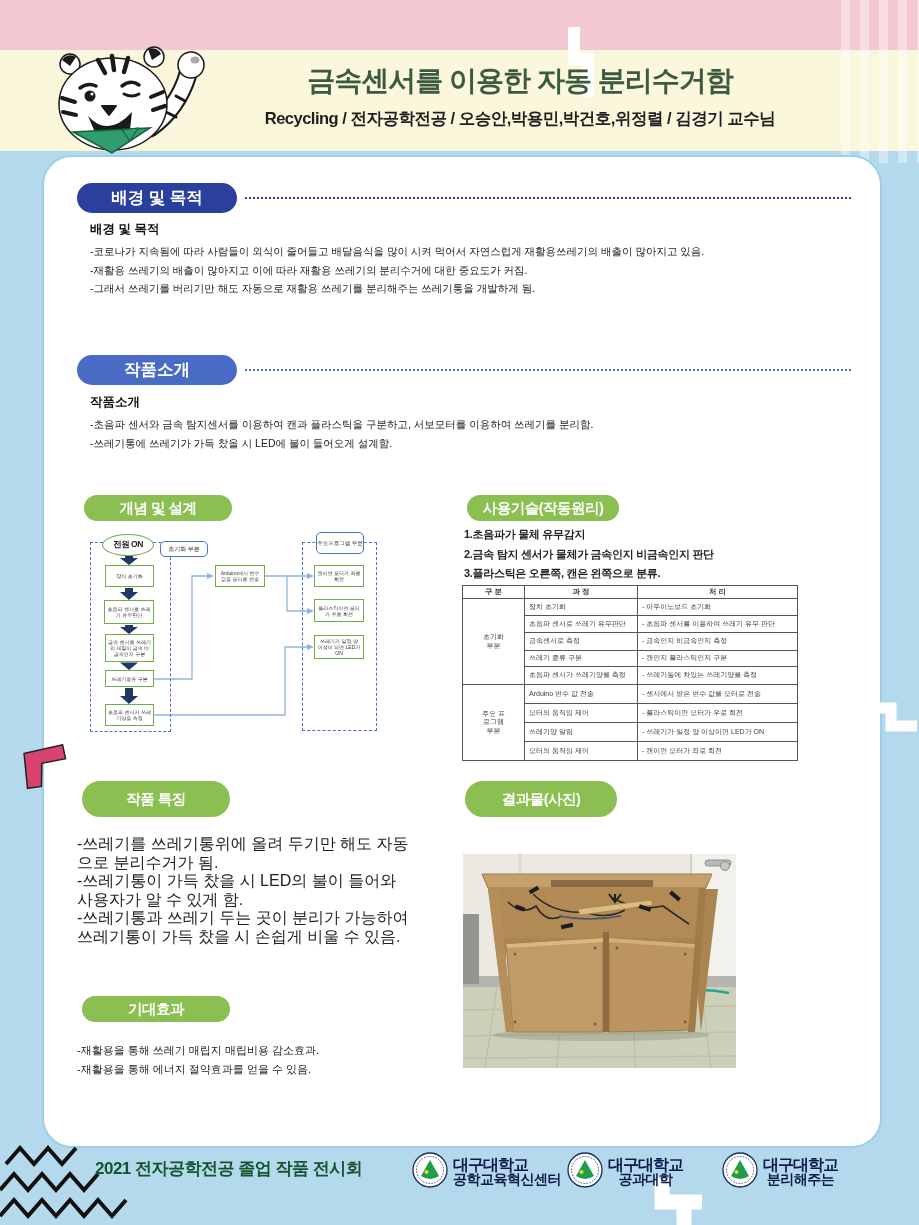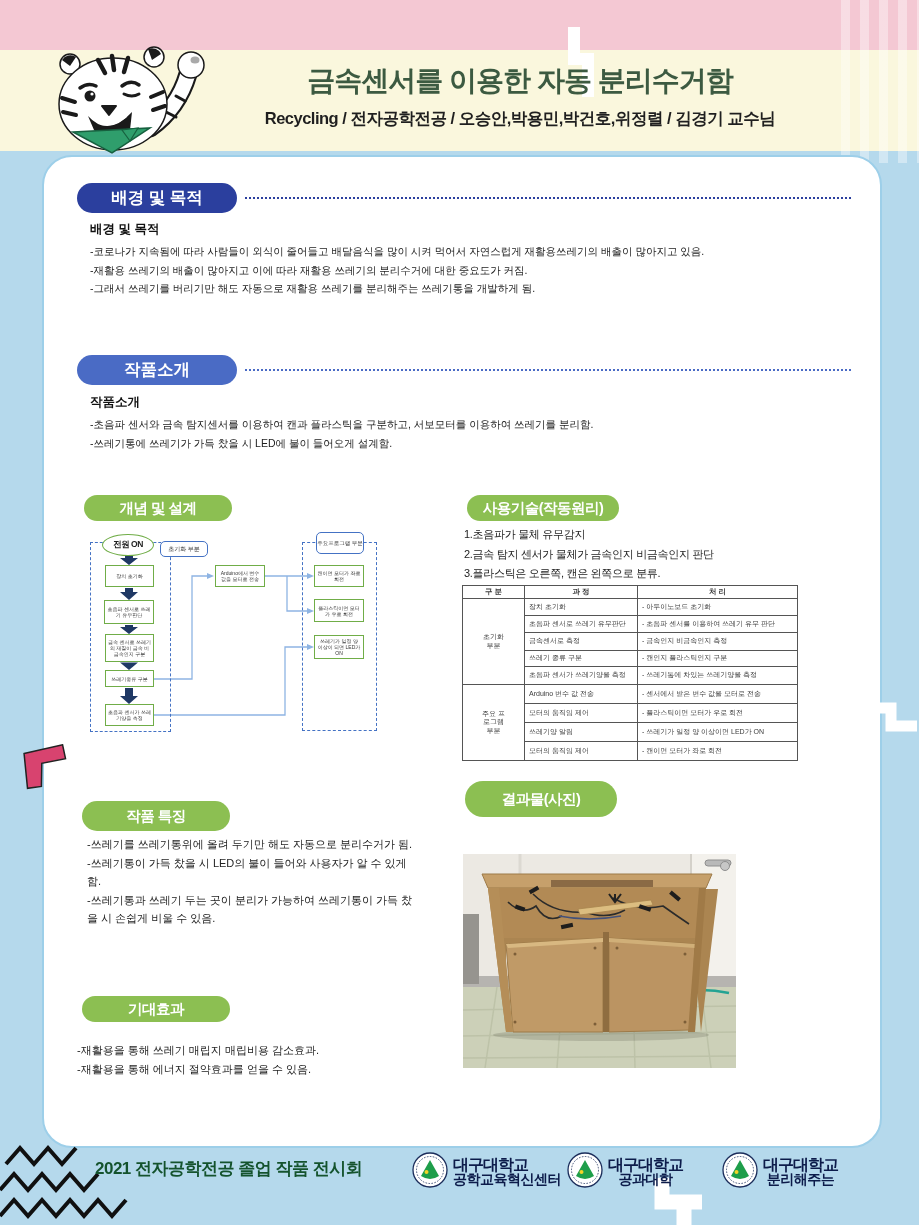--- a/index.html
+++ b/index.html
@@ -41,21 +41,21 @@
     display:flex;align-items:center;justify-content:center;text-align:center;
     font-size:5px;line-height:6px;color:#333;padding:1px 2px;box-sizing:border-box;}
   .foval{position:absolute;background:#fff;border:1.4px solid #70ad47;border-radius:50%;
     display:flex;align-items:center;justify-content:center;
     font-size:8.5px;font-weight:bold;color:#222;letter-spacing:-0.5px;}
   .fregion{position:absolute;border:1px dashed #4472c4;}
   .flabel{position:absolute;background:#fff;border:1px solid #4472c4;border-radius:5px;
     display:flex;align-items:center;justify-content:center;text-align:center;
     font-size:6px;line-height:7px;color:#333;box-sizing:border-box;}
   
-  .tech-list{font-size:11px;font-weight:400;color:#222;line-height:19.5px;letter-spacing:-0.3px;}
+  .tech-list{font-size:11px;font-weight:700;color:#222;line-height:19.5px;letter-spacing:-0.3px;}
   table.proc{border-collapse:collapse;table-layout:fixed;width:335px;
     font-size:7px;line-height:8.5px;color:#3a3a3a;}
   table.proc th,table.proc td{border:1px solid #555;padding:1px 4px;box-sizing:border-box;}
   table.proc th{font-size:7.5px;font-weight:bold;height:13px;padding:0;}
   table.proc td.group{text-align:center;padding:0 16px;}
   table.proc td{vertical-align:middle;text-align:left;}
   
   .footer-title{font-size:17px;font-weight:bold;color:#14532d;letter-spacing:-0.5px;white-space:nowrap;}
   .logo{display:flex;align-items:center;gap:5px;}
   .logo-text .univ{font-size:16px;font-weight:bold;color:#0c1b4a;letter-spacing:-1px;line-height:17px;}
@@ -224,22 +224,22 @@
         <td>쓰레기양 알림</td>
         <td>- 쓰레기가 일정 양 이상이면 LED가 ON</td>
       </tr>
       <tr style="height:19px">
         <td>모터의 움직임 제어</td>
         <td>- 캔이면 모터가 좌로 회전</td>
       </tr>
     </tbody>
   </table>
 
-  <div class="abs pill pill-green" style="left:38px;top:644px;width:148px;height:30px">작품 특징</div>
-  <div class="abs body-lines wrap" style="left:43px;top:678px;width:335px;font-size:11px">
+  <div class="abs pill pill-green" style="left:38px;top:624px;width:148px;height:36px">작품 특징</div>
+  <div class="abs body-lines wrap" style="left:33px;top:678px;width:335px;font-size:16px">
     <div class="ln">-쓰레기를 쓰레기통위에 올려 두기만 해도 자동으로 분리수거가 됨.</div>
     <div class="ln">-쓰레기통이 가득 찼을 시 LED의 불이 들어와 사용자가 알 수 있게 함.</div>
     <div class="ln">-쓰레기통과 쓰레기 두는 곳이 분리가 가능하여 쓰레기통이 가득 찼을 시 손쉽게 비울 수 있음.</div>
   </div>
 
   <div class="abs pill pill-green" style="left:421px;top:624px;width:152px;height:36px">결과물(사진)</div>
   <svg class="abs" style="left:419px;top:697px" width="273" height="214" viewBox="0 0 273 214">
 
     <rect x="0" y="0" width="273" height="137" fill="#ece9e3"></rect>
     <rect x="228" y="0" width="45" height="130" fill="#f3f1ec"></rect>

